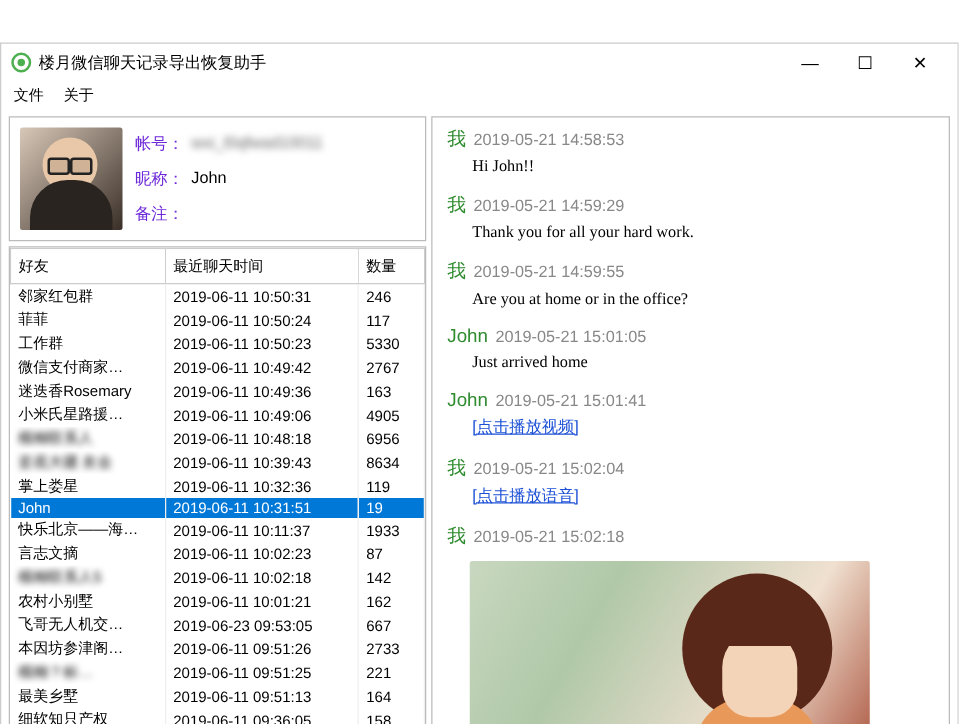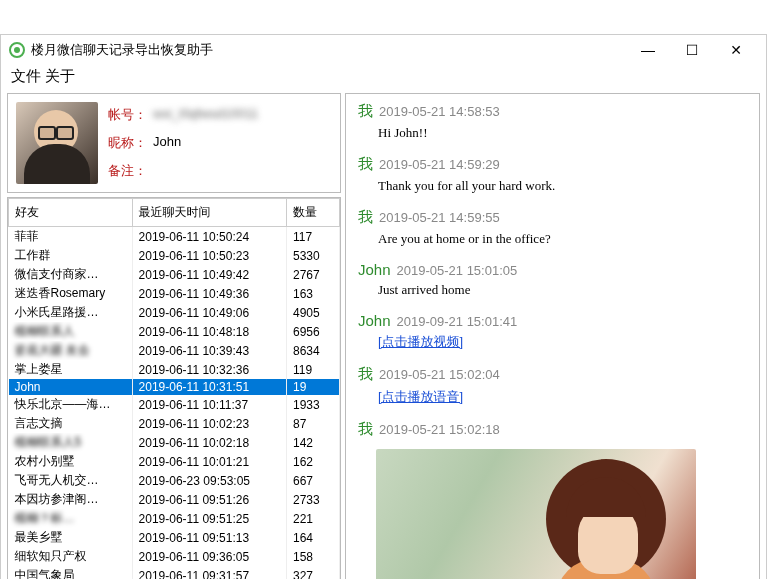--- a/index.html
+++ b/index.html
@@ -4,35 +4,35 @@
 <style>
 * { box-sizing: border-box; margin: 0; padding: 0; }
 body { font-family: "Microsoft YaHei", "SimSun", Arial, sans-serif; font-size: 12px; background: #fff; overflow: hidden; }
 .window { width: 767px; height: 579px; border: 1px solid #ccc; display: flex; flex-direction: column; background: #fff; margin-top: 34px; }
 .titlebar { height: 30px; display: flex; align-items: center; padding: 0 8px; }
 .titlebar .app-icon { width: 16px; height: 16px; border-radius: 50%; border: 2px solid #4caf50; position: relative; margin-right: 6px; }
 .titlebar .app-icon::after { content: ""; position: absolute; left: 3px; top: 3px; width: 6px; height: 6px; border-radius: 50%; background: #4caf50; }
 .titlebar .title { flex: 1; font-size: 13px; }
 .titlebar .win-controls { display: flex; gap: 0; }
 .titlebar .win-btn { width: 44px; height: 28px; display: flex; align-items: center; justify-content: center; font-size: 14px; font-family: Arial; }
-.menubar { height: 22px; display: flex; align-items: center; padding: 0 10px; gap: 4px; font-size: 15px; }
+.menubar { height: 22px; display: flex; align-items: center; padding: 0 10px; gap: 16px; font-size: 12px; }
 .menubar span { cursor: default; }
 .content { flex: 1; display: flex; padding: 6px; gap: 4px; overflow: hidden; }
 .left-pane { width: 334px; display: flex; flex-direction: column; gap: 4px; }
 .profile-box { border: 1px solid #bbb; padding: 8px; display: flex; gap: 10px; height: 100px; }
 .avatar { width: 82px; height: 82px; background: linear-gradient(135deg, #d8c8b8 0%, #3a2f28 100%); border-radius: 2px; position: relative; overflow: hidden; }
 .avatar::before { content: ""; position: absolute; left: 18px; top: 8px; width: 44px; height: 44px; border-radius: 50%; background: #e8c8a8; }
 .avatar::after { content: ""; position: absolute; left: 8px; bottom: -10px; width: 66px; height: 50px; border-radius: 30px 30px 0 0; background: #2a2420; }
 .avatar .glasses { position: absolute; top: 24px; left: 22px; width: 36px; height: 10px; z-index: 2; }
 .avatar .glasses::before, .avatar .glasses::after { content: ""; position: absolute; width: 14px; height: 10px; border: 2px solid #222; border-radius: 3px; background: rgba(0,0,0,0.1); }
 .avatar .glasses::before { left: 0; }
 .avatar .glasses::after { right: 0; }
 .profile-info { display: flex; flex-direction: column; gap: 10px; padding-top: 4px; font-size: 13px; }
 .profile-info .row { display: flex; gap: 6px; }
-.profile-info .label { color: #b91c1c; }
+.profile-info .label { color: #6d28d9; }
 .profile-info .blurred { filter: blur(3px); color: #666; }
 .table-box { flex: 1; border: 1px solid #bbb; display: flex; overflow: hidden; }
 .table-wrap { flex: 1; overflow-y: scroll; overflow-x: hidden; }
 table { width: 100%; border-collapse: collapse; table-layout: fixed; font-size: 12px; }
 thead th { position: sticky; top: 0; background: #fff; border: 1px solid #ccc; padding: 5px 6px; text-align: left; font-weight: normal; }
 thead th:nth-child(1){width:112px;} thead th:nth-child(2){width:140px;} thead th:nth-child(3){width:48px;}
 tbody td { padding: 1px 6px; white-space: nowrap; overflow: hidden; text-overflow: ellipsis; border-right: 1px solid #eee; }
 tbody tr.selected td { background: #0078d7; color: #fff; }
 tbody tr .blur { filter: blur(2.5px); display: inline-block; }
 .right-pane { flex: 1; border: 1px solid #bbb; overflow-y: auto; padding: 8px 12px; display: flex; flex-direction: column; gap: 4px; }
@@ -92,20 +92,25 @@
           <table>
             <thead>
               <tr>
                 <th>好友</th>
                 <th>最近聊天时间</th>
                 <th>数量</th>
               </tr>
             </thead>
             <tbody id="rows-body">
                 <tr>
+                  <td>邻家红包群</td>
+                  <td>2019-06-11 10:50:31</td>
+                  <td>246</td>
+                </tr>
+                <tr>
                   <td>菲菲</td>
                   <td>2019-06-11 10:50:24</td>
                   <td>117</td>
                 </tr>
                 <tr>
                   <td>工作群</td>
                   <td>2019-06-11 10:50:23</td>
                   <td>5330</td>
                 </tr>
                 <tr>
@@ -214,21 +219,21 @@
         </div>
         <div class="msg">
           <div><span class="sender">我</span><span class="time">2019-05-21 14:59:55</span></div>
           <div class="body">Are you at home or in the office?</div>
         </div>
         <div class="msg">
           <div><span class="sender">John</span><span class="time">2019-05-21 15:01:05</span></div>
           <div class="body">Just arrived home</div>
         </div>
         <div class="msg">
-          <div><span class="sender">John</span><span class="time">2019-09-21 15:01:41</span></div>
+          <div><span class="sender">John</span><span class="time">2019-05-21 15:01:41</span></div>
           <div class="link">[点击播放视频]</div>
         </div>
         <div class="msg">
           <div><span class="sender">我</span><span class="time">2019-05-21 15:02:04</span></div>
           <div class="link">[点击播放语音]</div>
         </div>
         <div class="msg">
           <div><span class="sender">我</span><span class="time">2019-05-21 15:02:18</span></div>
           <div class="chat-image">
             <div class="body-s"></div>

